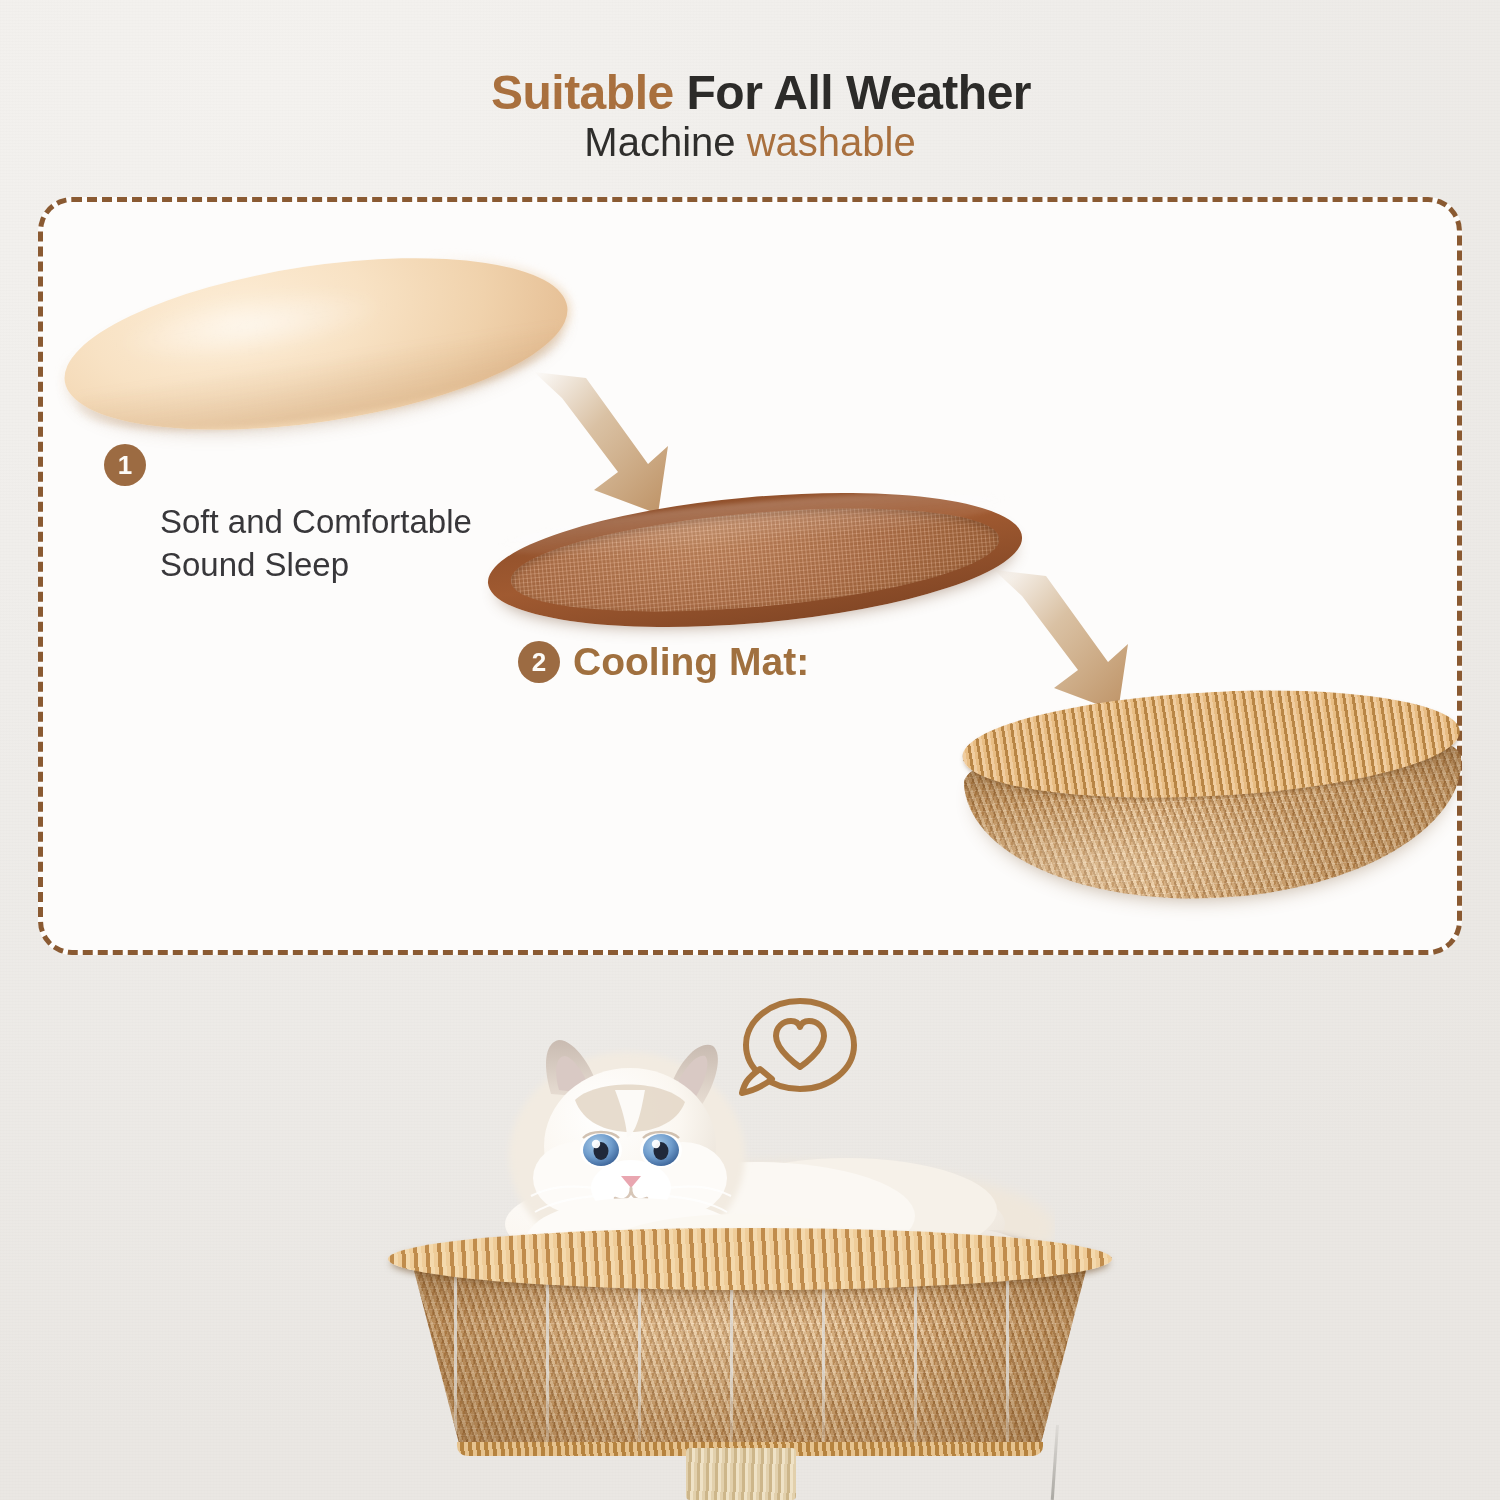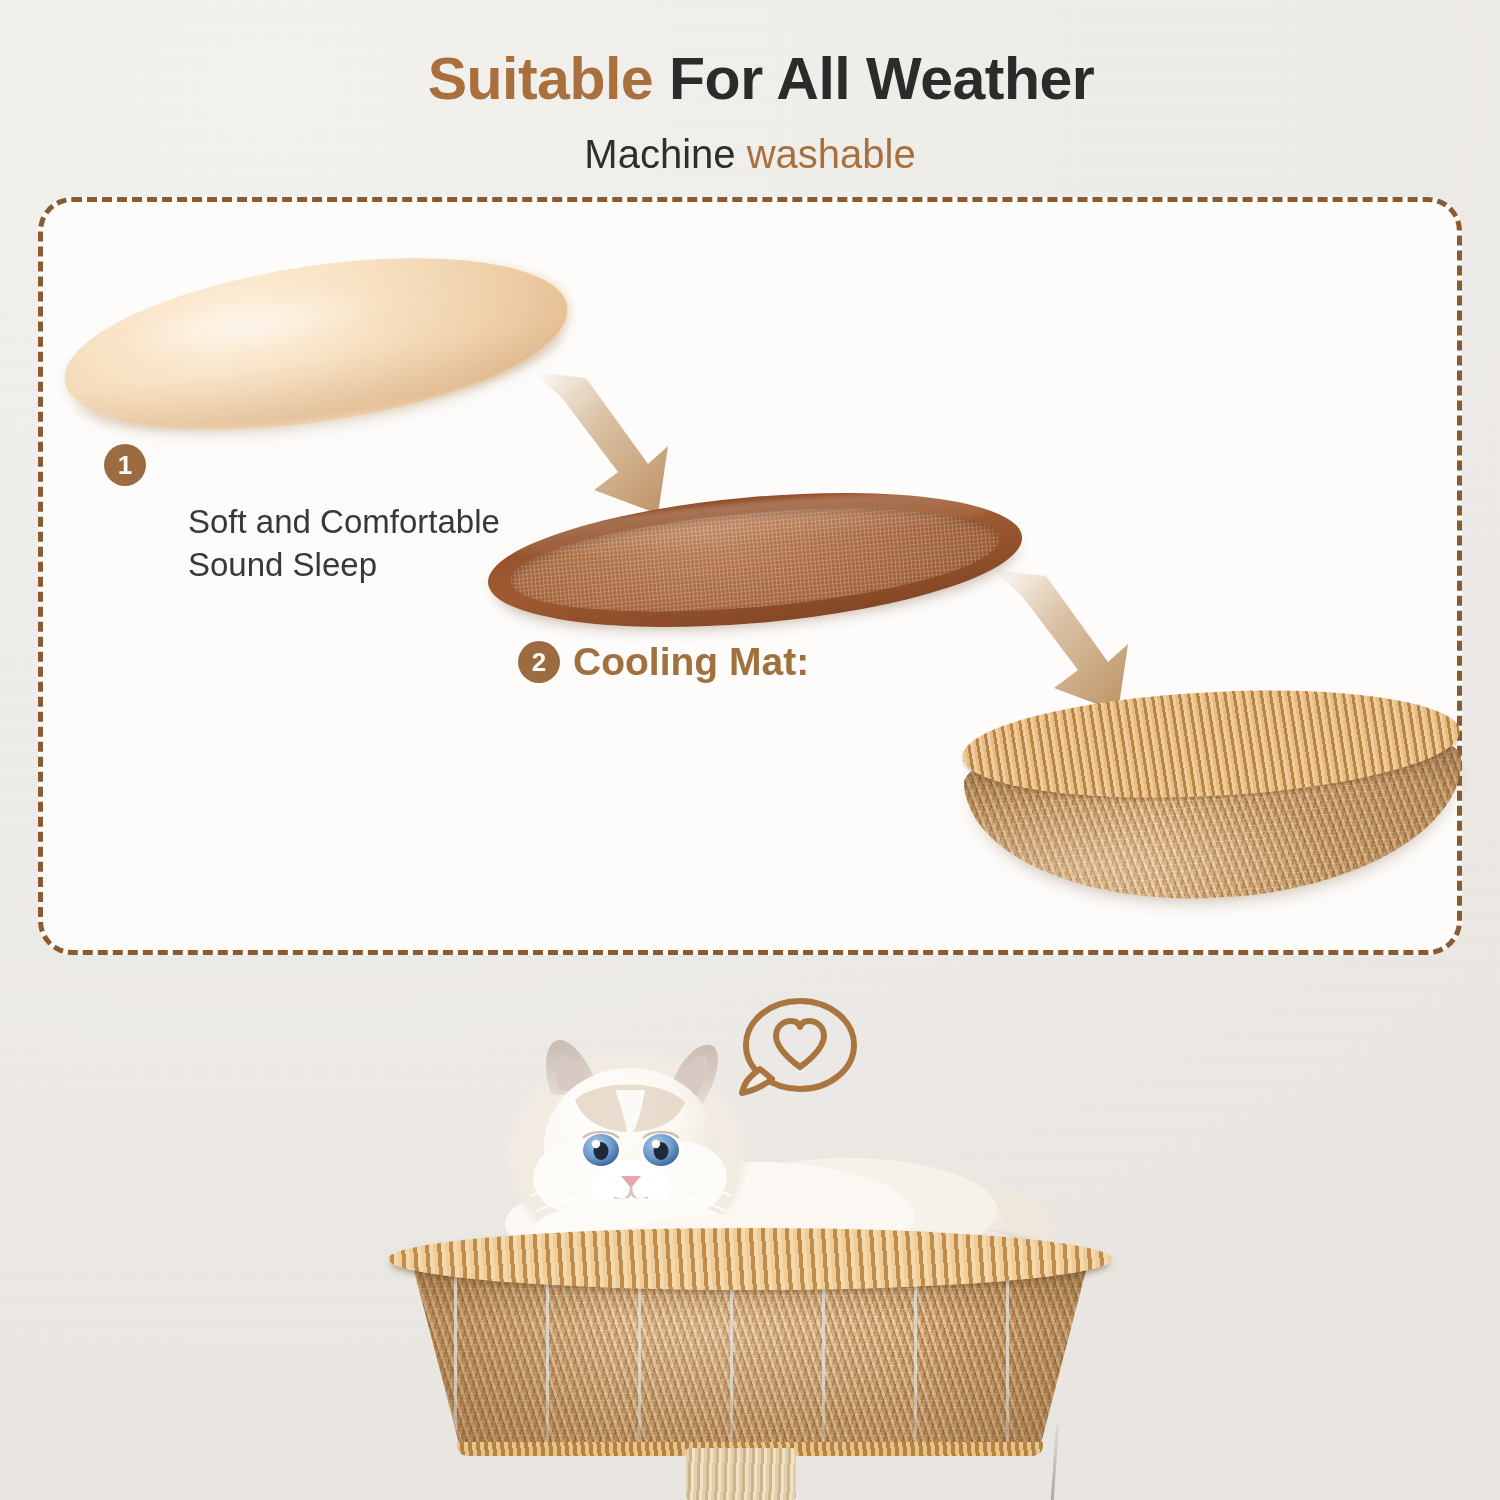--- a/index.html
+++ b/index.html
@@ -19,28 +19,28 @@
   #grain {
     position:absolute; inset:0; pointer-events:none; opacity:.5;
     background-image:
       repeating-linear-gradient(0deg, rgba(0,0,0,.014) 0 1px, rgba(255,255,255,0) 1px 3px),
       repeating-linear-gradient(90deg, rgba(0,0,0,.012) 0 1px, rgba(255,255,255,0) 1px 3px);
   }
 
   
   #header { position:absolute; top:0; left:0; width:1500px; text-align:center; }
   #title {
-    margin-top:48px;
-    font-size:59px; font-weight:700; letter-spacing:-.5px;
+    margin-top:68px;
+    font-size:48px; font-weight:700; letter-spacing:-.5px;
     line-height:1.06; white-space:nowrap;padding-left:22px;
   }
   #title .accent { color:#a9703e; }
   #title .dark   { color:#2c2b29; }
   #subtitle {
-    margin-top:20px;
+    margin-top:0;
     font-size:40px; font-weight:400; line-height:1.15; white-space:nowrap;
   }
   #subtitle .dark   { color:#2f2e2c; }
   #subtitle .accent { color:#a9703e; }
 
   
   #panel {
     position:absolute; left:38px; top:197px;
     width:1424px; height:758px;
     background:#fdfcfb;
@@ -167,21 +167,21 @@
     font-size:39px; font-weight:700; color:#a0703f; white-space:nowrap;
   }
   .numBadge {
     width:42px; height:42px; flex:0 0 42px;
     border-radius:50%; background:#9c6b42;
     color:#fdfbf7; font-size:26px; font-weight:700;
     display:flex; align-items:center; justify-content:center;
     line-height:1;
   }
   .calloutBody {
-    margin-top:15px; margin-left:84px;
+    margin-top:15px; margin-left:56px;
     font-size:33px; font-weight:400; color:#38373a;
     line-height:1.30; white-space:pre-line;
   }
   #callout1 { left:104px; top:444px; }
   #callout2 { left:518px; top:640px; }
 
   
   #bubble { position:absolute; left:730px; top:995px; width:135px; height:110px; }
 
   #cat { position:absolute; left:455px; top:1028px; width:600px; height:260px; }

